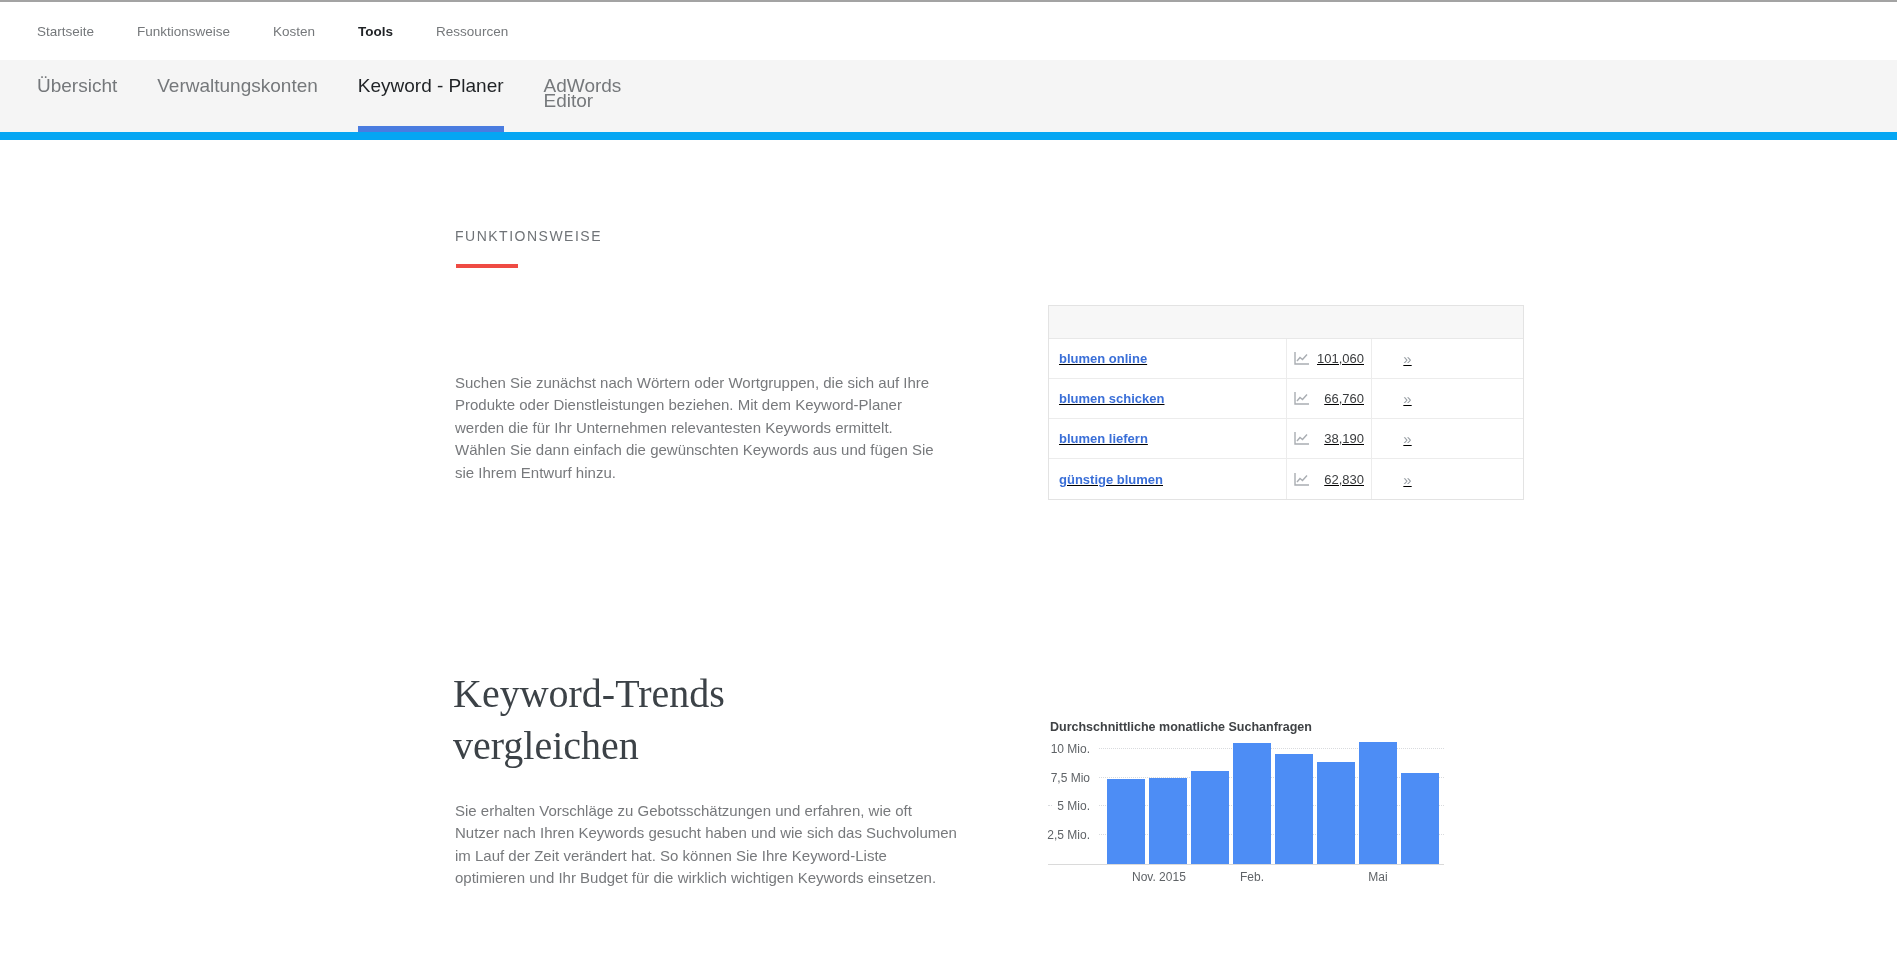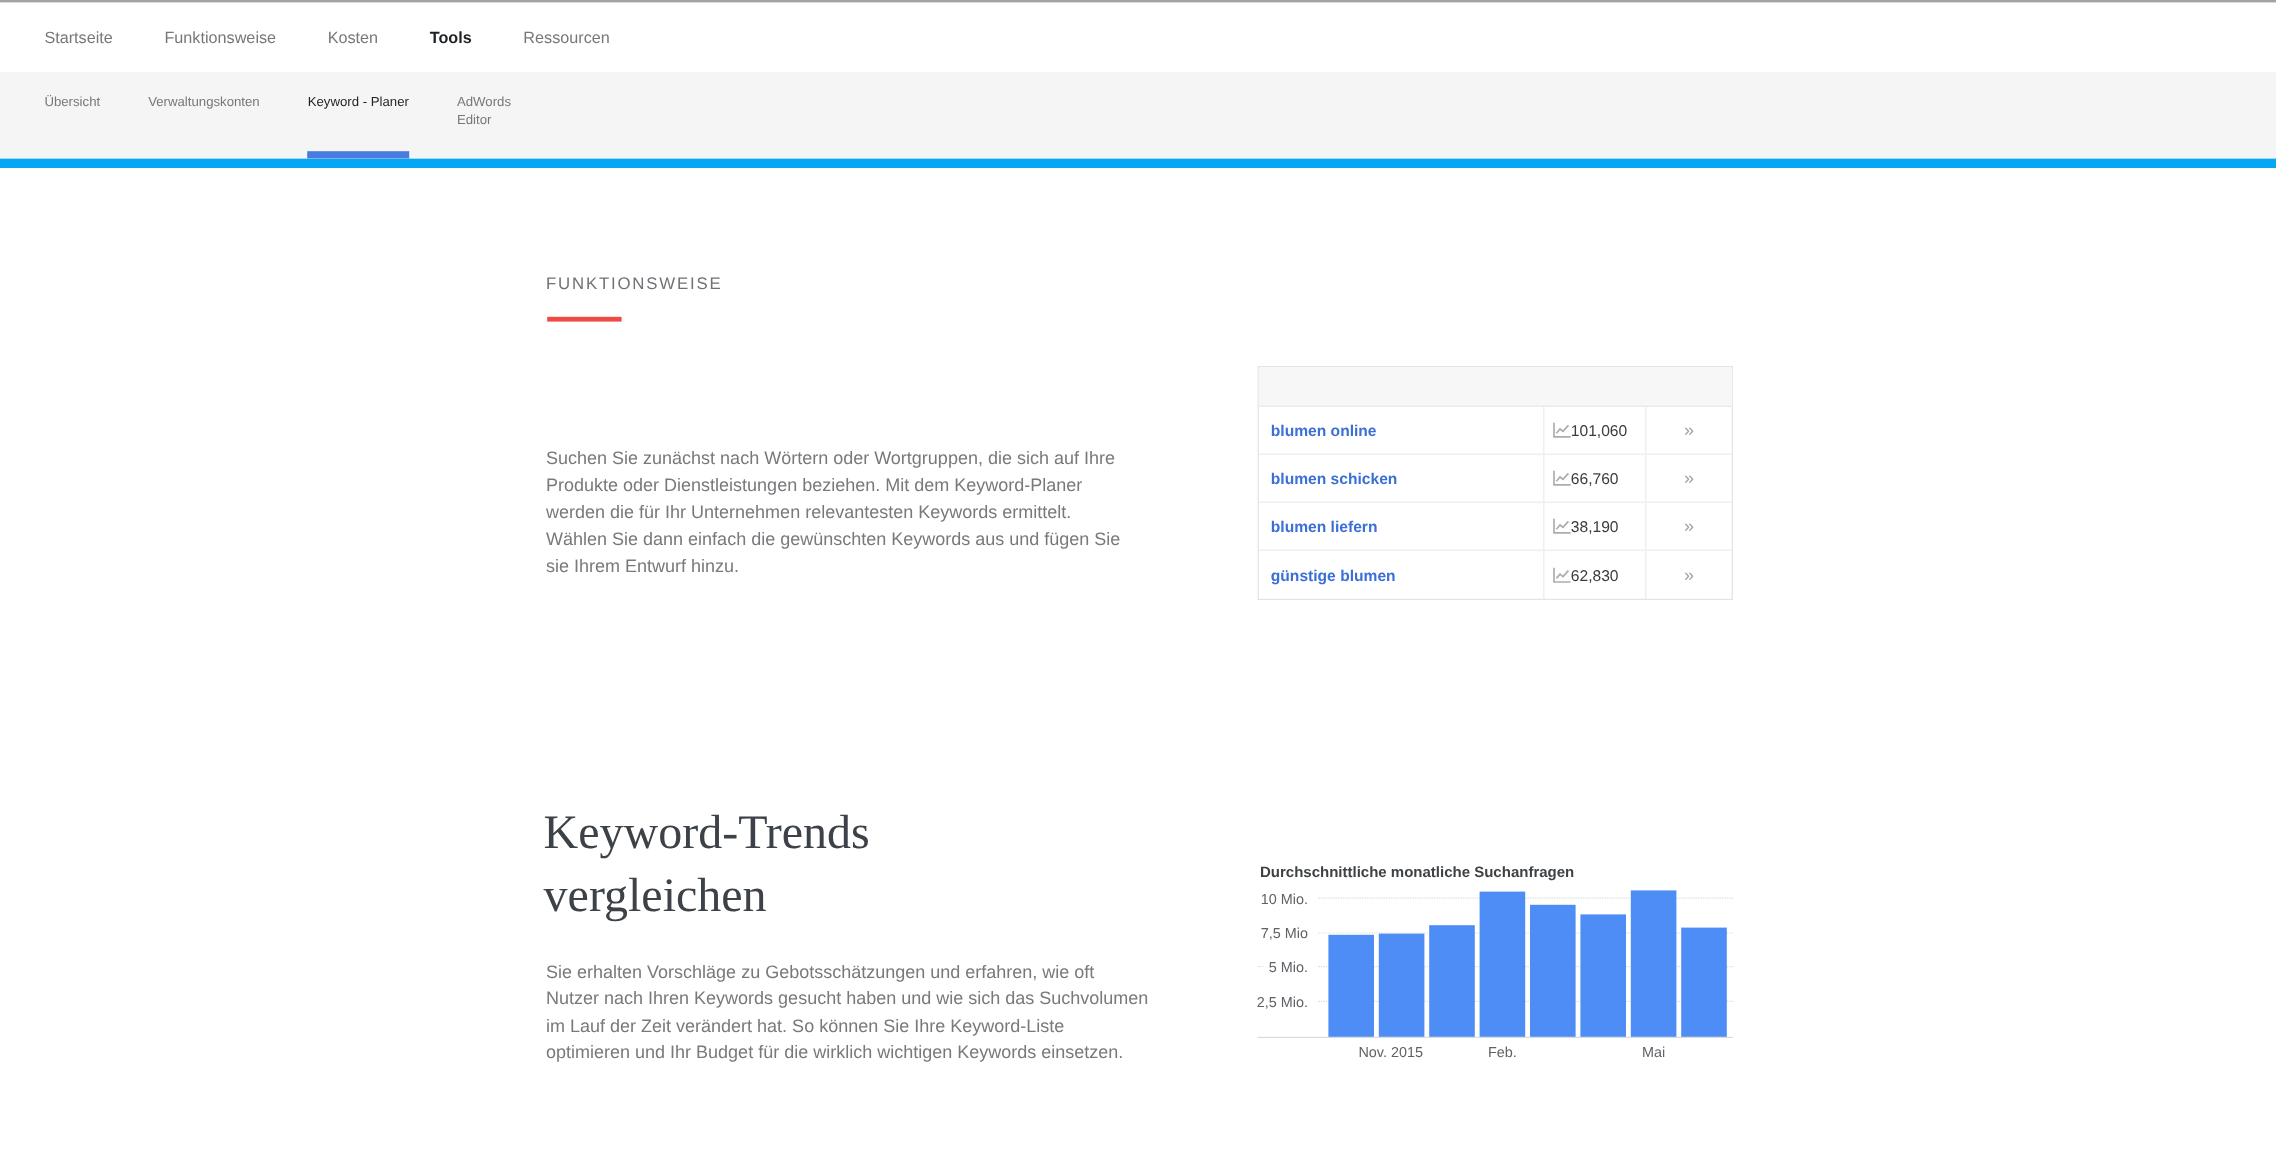--- a/index.html
+++ b/index.html
@@ -12,41 +12,41 @@
   
   .topnav { position:absolute; left:0; top:2px; width:100%; height:58px; background:#fff; display:flex; align-items:center; column-gap:43px; padding-left:37px; z-index:4; }
   .topnav a { font-size:13.5px; color:#75787b; text-decoration:none; cursor:pointer; }
   .topnav a.active { color:#1f2225; font-weight:700; }
 
   .cta { position:absolute; right:0; top:0; width:165px; height:60px; background:var(--cta-green,#02bd5a); border:none; color:#fff; font-family:"Liberation Sans",sans-serif; font-weight:700; font-size:13px; letter-spacing:.4px; display:flex; align-items:center; justify-content:center; gap:8px; cursor:pointer; z-index:6; }
   .cta .tri { font-size:8px; position:relative; top:1px; }
 
   
   .subnav { position:absolute; left:0; top:60px; width:100%; height:72px; background:#f5f5f5; display:flex; align-items:flex-start; column-gap:40px; padding:18px 0 0 37px; z-index:4; }
-  .subnav a { position:relative; font-size:11px; line-height:15px; color:#75787b; text-decoration:none; cursor:pointer; height:54px; display:block; white-space:pre-line; }
+  .subnav a { position:relative; font-size:19px; line-height:15px; color:#75787b; text-decoration:none; cursor:pointer; height:54px; display:block; white-space:pre-line; }
   .subnav a.active { color:#1f2225; font-weight:400; }
   .subnav a.active::after { content:""; position:absolute; left:0; right:0; bottom:0; height:6px; background:var(--tab-underline,#4a7ce0); }
 
   .blue-bar { position:absolute; left:0; top:132px; width:100%; height:8px; background:var(--accent-bar,#05a6f3); z-index:3; }
 
   
   .eyebrow { position:absolute; left:455px; top:228px; font-size:14px; letter-spacing:1.5px; color:#6f7377; }
   .eyebrow-line { position:absolute; left:456px; top:264px; width:62px; height:4px; background:var(--eyebrow-red,#ef4b43); }
   h1.h-serif, h2.h-serif { font-family:"Liberation Serif", serif; font-weight:400; color:#3c4247; }
   .h1 { position:absolute; left:453px; top:296px; font-size:40px; line-height:50px; }
   .p1 { position:absolute; left:455px; top:372px; width:484px; font-size:15px; line-height:22.4px; color:#77797c; }
 
   
-  .kw-card { position:absolute; left:1048px; top:305px; width:396px; background:#fff; border:1px solid #e3e3e3; }
+  .kw-card { position:absolute; left:1048px; top:305px; width:476px; background:#fff; border:1px solid #e3e3e3;text-decoration:underline; }
   .kw-head { height:33px; background:#f7f7f7; border-bottom:1px solid #e8e8e8; }
   .kw-row { display:flex; height:40px; border-bottom:1px solid #ececec; align-items:center; }
   .kw-row:last-child { border-bottom:none; }
   .kw-name { width:237px; padding-left:10px; font-size:13px; font-weight:700; color:var(--link-blue,#3a6fd8); }
   .kw-metric { width:85px; height:100%; border-left:1px solid #ececec; display:flex; align-items:center; padding:0 7px; }
-  .kw-metric .num { flex:1; font-size:13px; color:#3a3c3e; }
+  .kw-metric .num { flex:1; text-align:right; font-size:13px; color:#3a3c3e; }
   .kw-more { width:72px; height:100%; border-left:1px solid #ececec; display:flex; align-items:center; justify-content:center; font-size:15px; color:#9aa0a6; }
   .trend-svg { width:15px; height:13px; flex:0 0 auto; }
 
   
   .h2 { position:absolute; left:453px; top:668px; width:345px; font-size:40px; line-height:52px; }
   .p2 { position:absolute; left:455px; top:800px; width:505px; font-size:15px; line-height:22.4px; color:#77797c; }
 
   
   .chart { position:absolute; left:1048px; top:720px; width:396px; }
   .chart-title { font-size:12.5px; font-weight:700; color:#3f4245; padding-left:2px; height:18px; }

